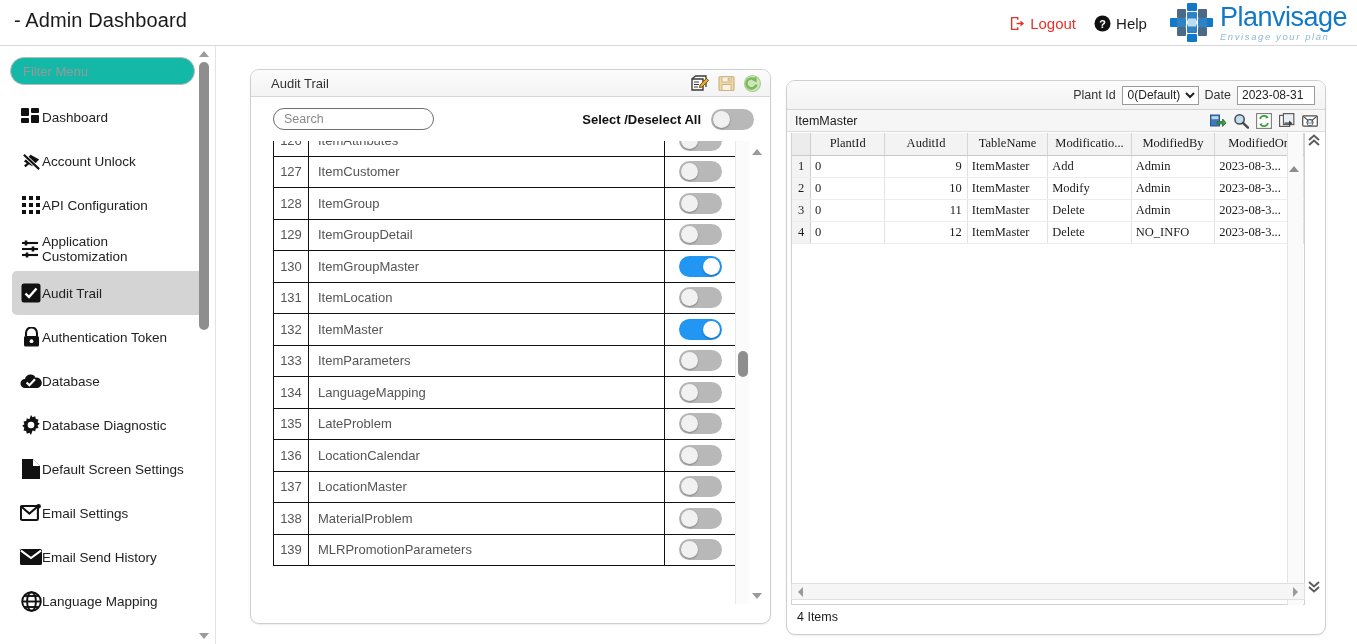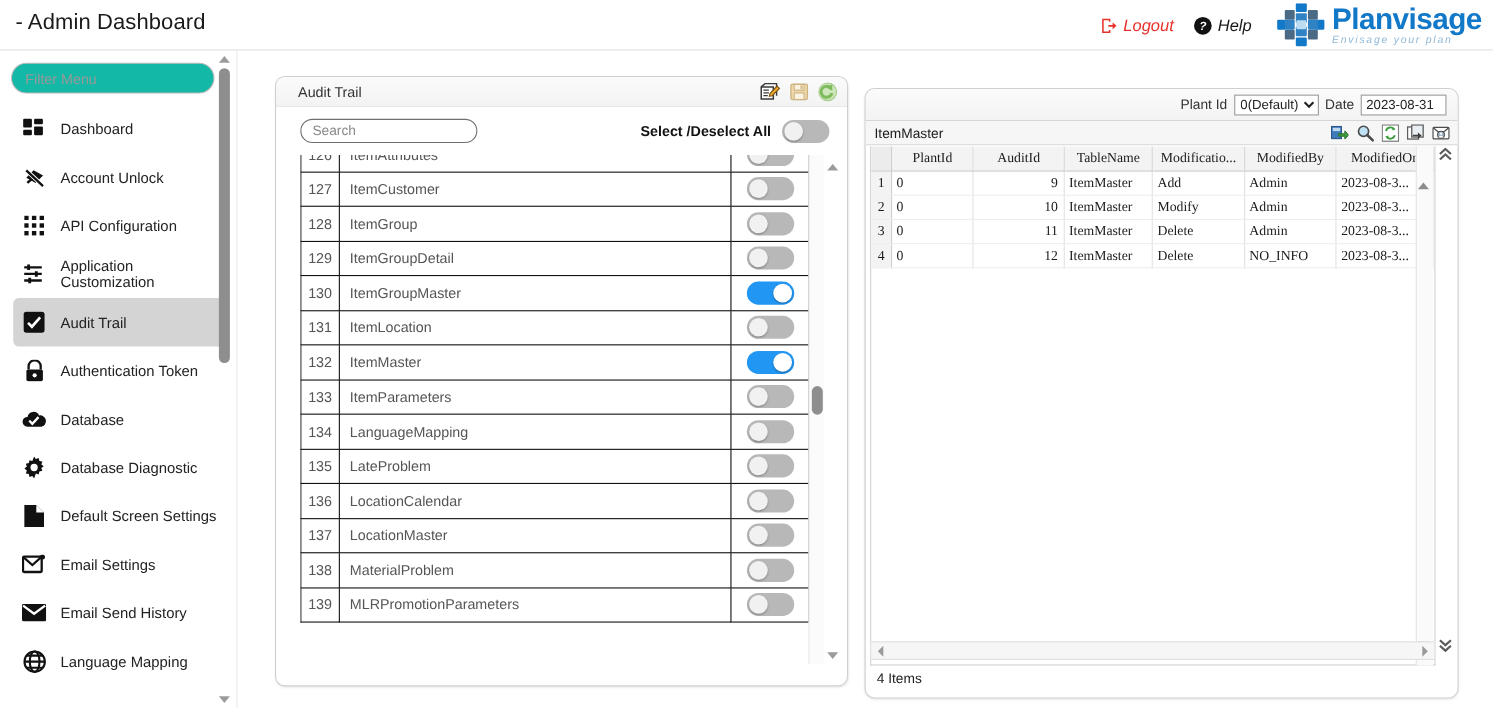--- a/index.html
+++ b/index.html
@@ -21,33 +21,33 @@
     border-bottom: 1px solid #d8d8d8;
   }
   .app-title {
     position: absolute; left: 14px; top: 9px;
     font-size: 20px; font-weight: normal; color: #1a1a1a;
     letter-spacing: .1px;
   }
   .hdr-right { position: absolute; right: 0; top: 0; height: 46px; display: flex; align-items: center; }
   .hdr-link {
     display: flex; align-items: center; gap: 5px;
-    font-size: 15px; cursor: pointer; padding: 0 9px; font-style: italic;
+    font-size: 15px; cursor: pointer; padding: 0 9px;
   }
   .logout-link { color: #e8312a; }
   .help-link { color: #1a1a1a; }
   .ico-logout { width: 15px; height: 15px; position: relative; flex: 0 0 auto; }
   .ico-logout svg { display: block; }
   .ico-help { width: 17px; height: 17px; flex: 0 0 auto; }
 
   .logo-wrap { display: flex; align-items: center; gap: 6px; padding: 0 10px 0 14px; }
   .logo-mark { width: 44px; height: 40px; flex: 0 0 auto; }
   .logo-text { display: flex; flex-direction: column; line-height: 1; }
   .logo-name {
-    font-size: 27px; font-weight: bold; color: #1278c8;
+    font-size: 27px; font-weight: normal; color: #1278c8;
     letter-spacing: -.5px;
   }
   .logo-tag {
     font-size: 9.5px; color: #8fb8d8; letter-spacing: 1.6px;
     margin-top: 1px; font-style: italic;
   }
 
   
   .sidebar {
     position: absolute; left: 0; top: 46px;
@@ -61,21 +61,21 @@
     width: 185px; height: 28px;
     border: 1px solid #b9b9b9; border-radius: 15px;
     padding: 0 12px; font-size: 13px; color: #333;
     font-family: "Liberation Sans", sans-serif;
     outline: none; background: #14b8a6;
   }
   .filter-input::placeholder { color: #999; }
 
   .menu { padding-top: 4px; }
   .menu-item {
-    display: flex; align-items: center; gap: 13px;
+    display: flex; align-items: center; gap: 0;
     height: 44px; margin: 0 10px 0 12px;
     padding: 0 8px; border-radius: 5px;
     cursor: pointer; color: #222; font-size: 13.5px;
   }
   .menu-item.active { background: #d4d4d4; }
   .menu-icon {
     width: 22px; height: 22px; flex: 0 0 auto;
     display: flex; align-items: center; justify-content: center;
     color: #111;
   }

